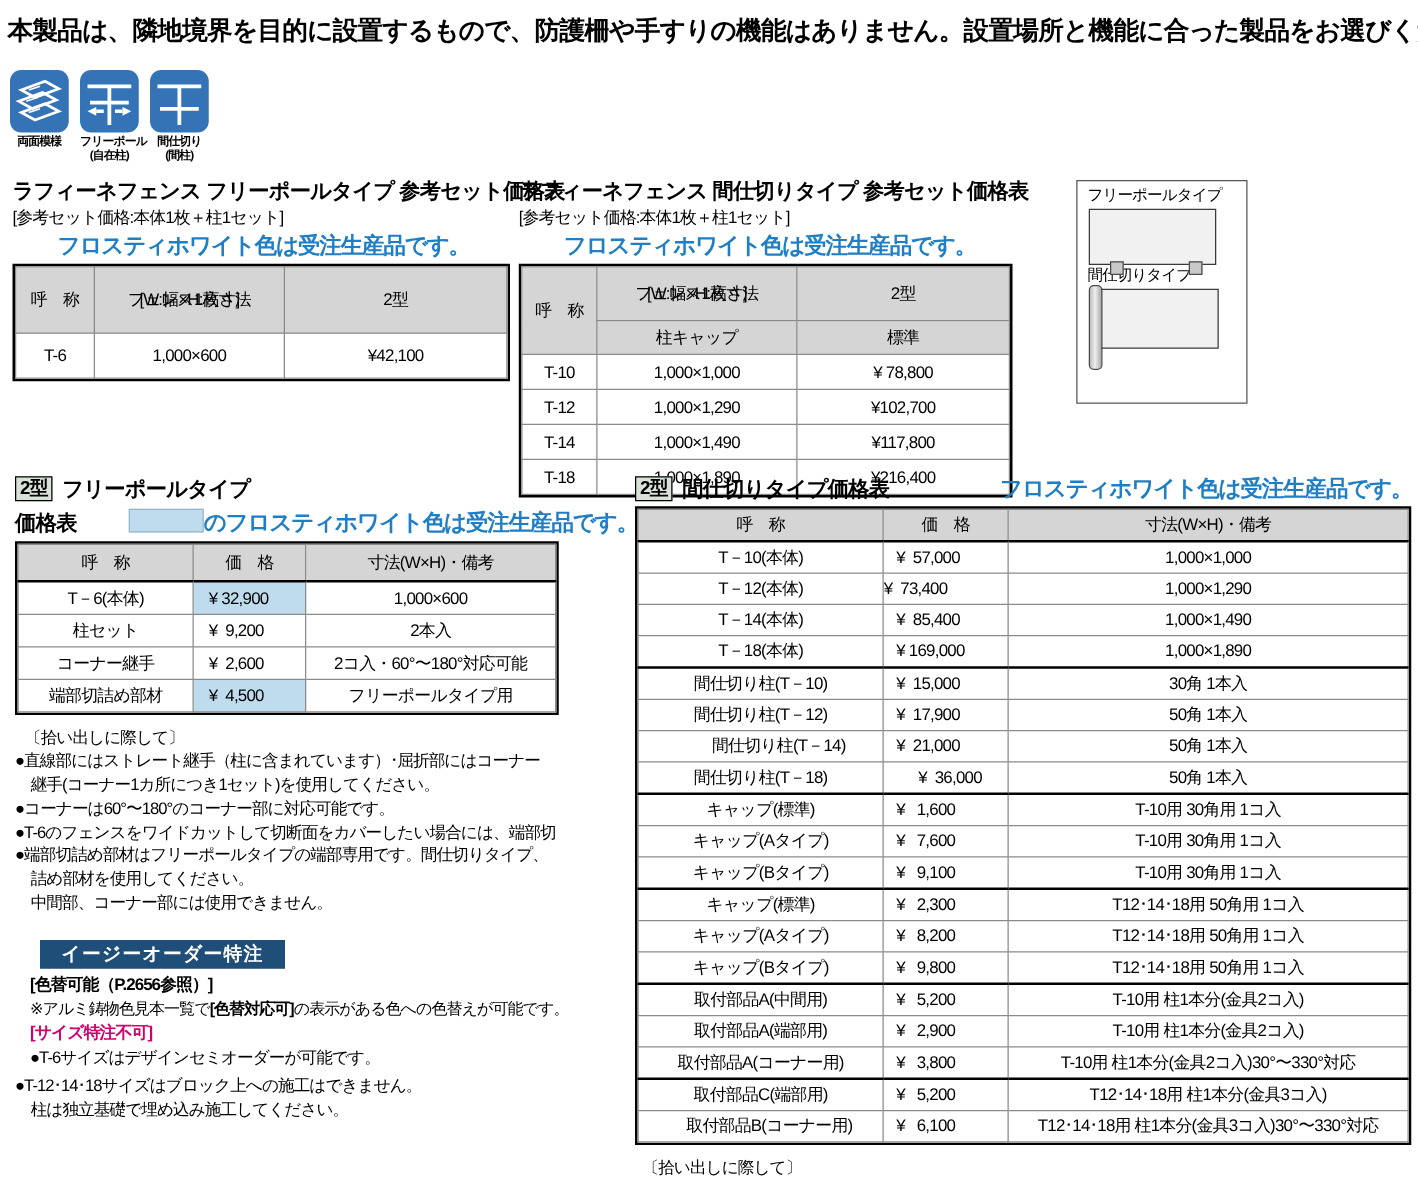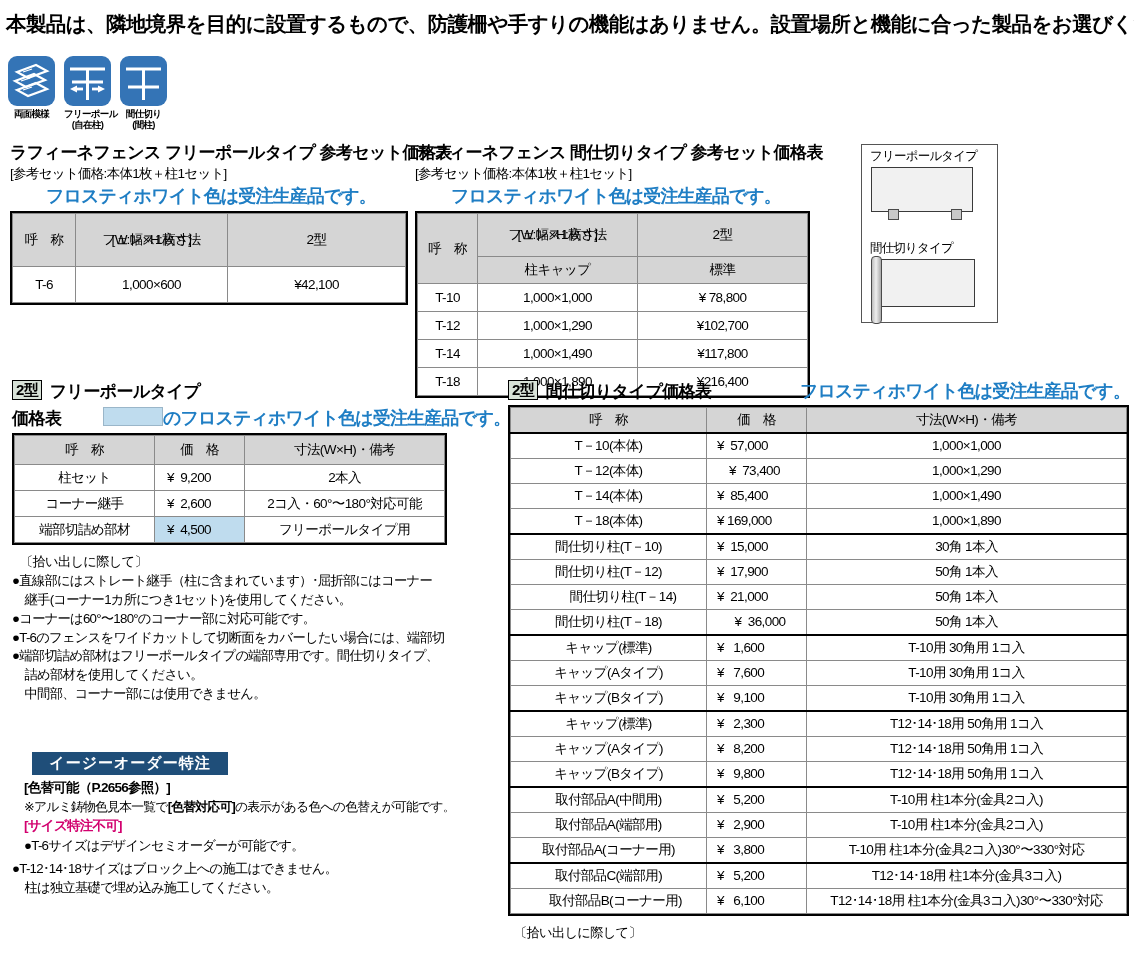--- a/index.html
+++ b/index.html
@@ -239,21 +239,21 @@
     </div>
   </div>
 
   <div class="illus">
     <div class="lbl">フリーポールタイプ</div>
     <div style="position:relative;margin-left:9px;">
       <div class="panelbox" style="width:100px;height:43px;"></div>
       <div class="foot" style="left:17px;top:42px;"></div>
       <div class="foot" style="left:80px;top:42px;"></div>
     </div>
-    <div class="lbl" style="margin-top:28px;">間仕切りタイプ</div>
+    <div class="lbl" style="margin-top:0;">間仕切りタイプ</div>
     <div style="position:relative;margin-left:9px;">
       <div class="postbar" style="left:0px;top:-3px;height:66px;"></div>
       <div class="panelbox" style="margin-left:9px;width:93px;height:46px;"></div>
     </div>
   </div>
 
   <div style="position:absolute;left:12px;top:380px;width:482px;">
     <div style="white-space:nowrap;">
       <span class="badge2">2型</span>
       <span style="font-size:17px;font-weight:bold;letter-spacing:-0.6px;margin-left:3px;">フリーポールタイプ</span>
@@ -268,20 +268,25 @@
         <colgroup>
             <col style="width:140px">
             <col style="width:90px">
             <col style="width:200px">
           </colgroup>
         <tbody>
             <tr>
           <th style="height:24px">呼　称</th>
           <th>価　格</th>
           <th>寸法(W×H)・備考</th>
+        </tr>
+        <tr class="thicktop">
+          <td style="height:21px">T－6(本体)</td>
+          <td class="price hl" style="text-align:left;padding-left:12px;">¥ 32,900</td>
+          <td>1,000×600</td>
         </tr>
         <tr>
           <td style="height:21px">柱セット</td>
           <td class="price" style="text-align:left;padding-left:12px;white-space:pre;">¥  9,200</td>
           <td>2本入</td>
         </tr>
         <tr>
           <td style="height:21px">コーナー継手</td>
           <td class="price" style="text-align:left;padding-left:12px;white-space:pre;">¥  2,600</td>
           <td>2コ入・60°〜180°対応可能</td>
@@ -348,21 +353,21 @@
         </tr>
         </thead>
         <tbody id="partition-tbody">
             <tr class="thicktop">
               <td style="height: 20px;">T－10(本体)</td>
               <td class="price" style="text-align: left; padding-left: 10px; white-space: pre;">¥  57,000</td>
               <td>1,000×1,000</td>
             </tr>
             <tr>
               <td style="height: 20px;">T－12(本体)</td>
-              <td class="price" style="text-align: left; padding-left: 22px; white-space: pre;">¥  73,400</td>
+              <td class="price" style="text-align: left; padding-left: 0; white-space: pre;">¥  73,400</td>
               <td>1,000×1,290</td>
             </tr>
             <tr>
               <td style="height: 20px;">T－14(本体)</td>
               <td class="price" style="text-align: left; padding-left: 10px; white-space: pre;">¥  85,400</td>
               <td>1,000×1,490</td>
             </tr>
             <tr class="thickrow">
               <td style="height: 20px;">T－18(本体)</td>
               <td class="price" style="text-align: left; padding-left: 10px; white-space: pre;">¥ 169,000</td>

